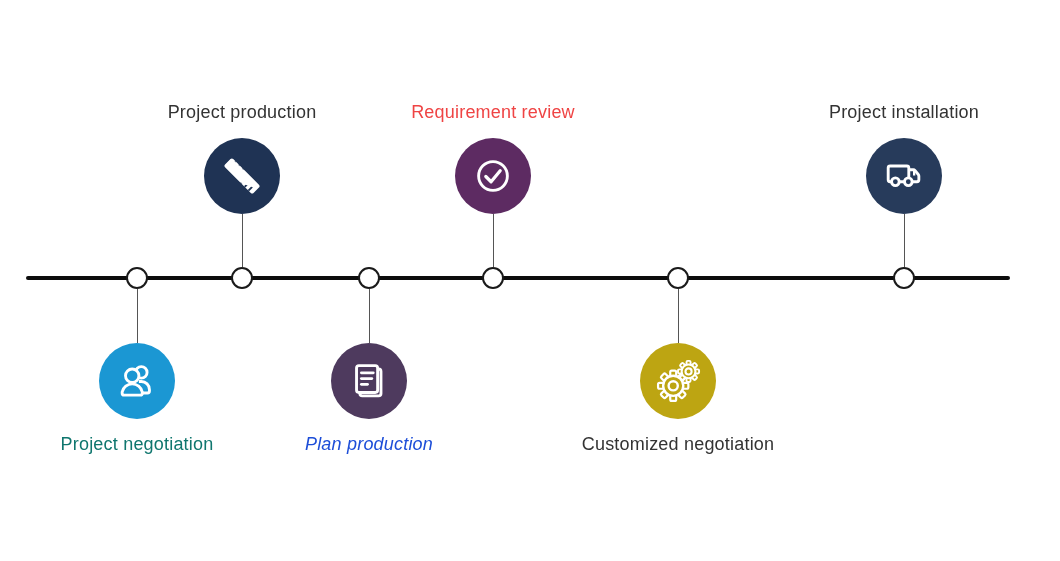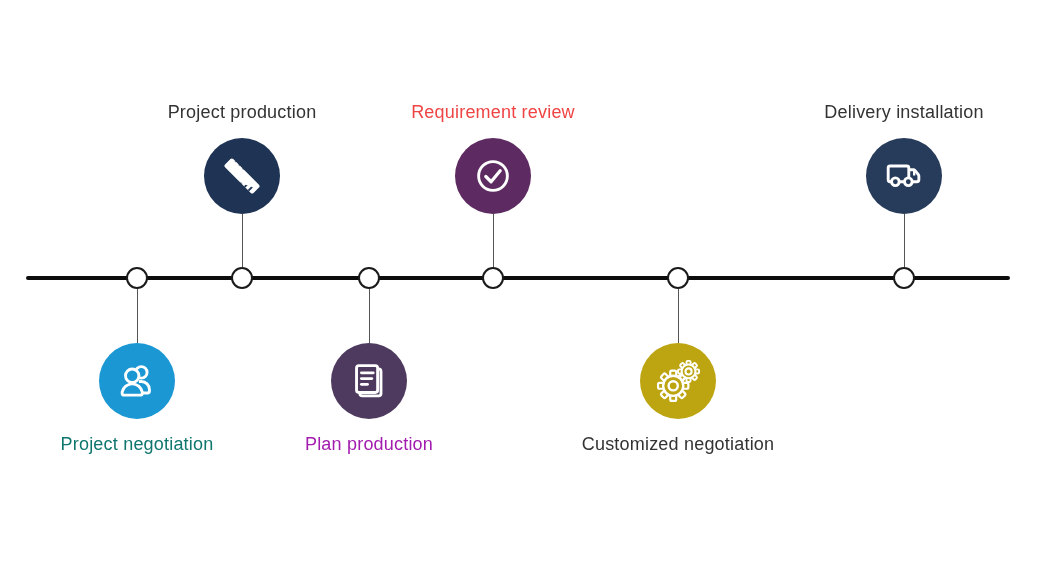--- a/index.html
+++ b/index.html
@@ -122,21 +122,21 @@
       <svg width="46" height="46" viewBox="0 0 48 48">
         <rect x="14.5" y="11.5" width="22" height="28" rx="2.5" fill="none" stroke="#fff" stroke-width="3"></rect>
         <rect x="11" y="8" width="22" height="28" rx="2.5" fill="currentColor" stroke="#fff" stroke-width="3"></rect>
         <g stroke="#fff" stroke-width="2.8" stroke-linecap="round">
           <line x1="16" y1="15.5" x2="28.5" y2="15.5"></line>
           <line x1="16" y1="21.5" x2="27" y2="21.5"></line>
           <line x1="16" y1="27.5" x2="22.5" y2="27.5"></line>
         </g>
       </svg>
     </div>
-    <div class="label" style="color: #a21caf;">Plan production</div>
+    <div class="label" style="color: #1d4ed8; font-style: italic;">Plan production</div>
   </div>
 
   
   <div class="milestone above" style="--x:493px">
     <div class="connector" style="background: rgb(85, 85, 85);"></div>
     <div class="node"></div>
     <div class="badge" style="background: rgb(93, 43, 98); color: rgb(93, 43, 98);">
       <svg width="46" height="46" viewBox="0 0 48 48">
         <circle cx="24" cy="24" r="15" fill="none" stroke="#fff" stroke-width="3"></circle>
         <path d="M16.5 24.5 l5.5 5.5 L31.5 18.5" fill="none" stroke="#fff" stroke-width="3.4" stroke-linecap="round" stroke-linejoin="round"></path>
@@ -186,16 +186,16 @@
     <div class="node"></div>
     <div class="badge" style="background: rgb(39, 59, 91); color: rgb(39, 59, 91);">
       <svg width="46" height="46" viewBox="0 0 48 48">
         <rect x="7.5" y="13.5" width="21.5" height="16.5" rx="2" fill="none" stroke="#fff" stroke-width="3"></rect>
         <path d="M29 17.5 h4.6 a2.6 2.6 0 0 1 2 0.93 l3.3 3.96 a2.6 2.6 0 0 1 0.6 1.66 V28 a2 2 0 0 1 -2 2 h-8.5" fill="none" stroke="#fff" stroke-width="3"></path>
         <line x1="34.6" y1="18" x2="34.6" y2="23.5" stroke="#fff" stroke-width="2.4"></line>
         <circle cx="15" cy="30" r="4" fill="currentColor" stroke="#fff" stroke-width="3"></circle>
         <circle cx="28.5" cy="30" r="4" fill="currentColor" stroke="#fff" stroke-width="3"></circle>
       </svg>
     </div>
-    <div class="label" style="color: rgb(51, 51, 51);">Delivery installation</div>
+    <div class="label" style="color: rgb(51, 51, 51);">Project installation</div>
   </div>
 
 </div>
 
 </body></html>

